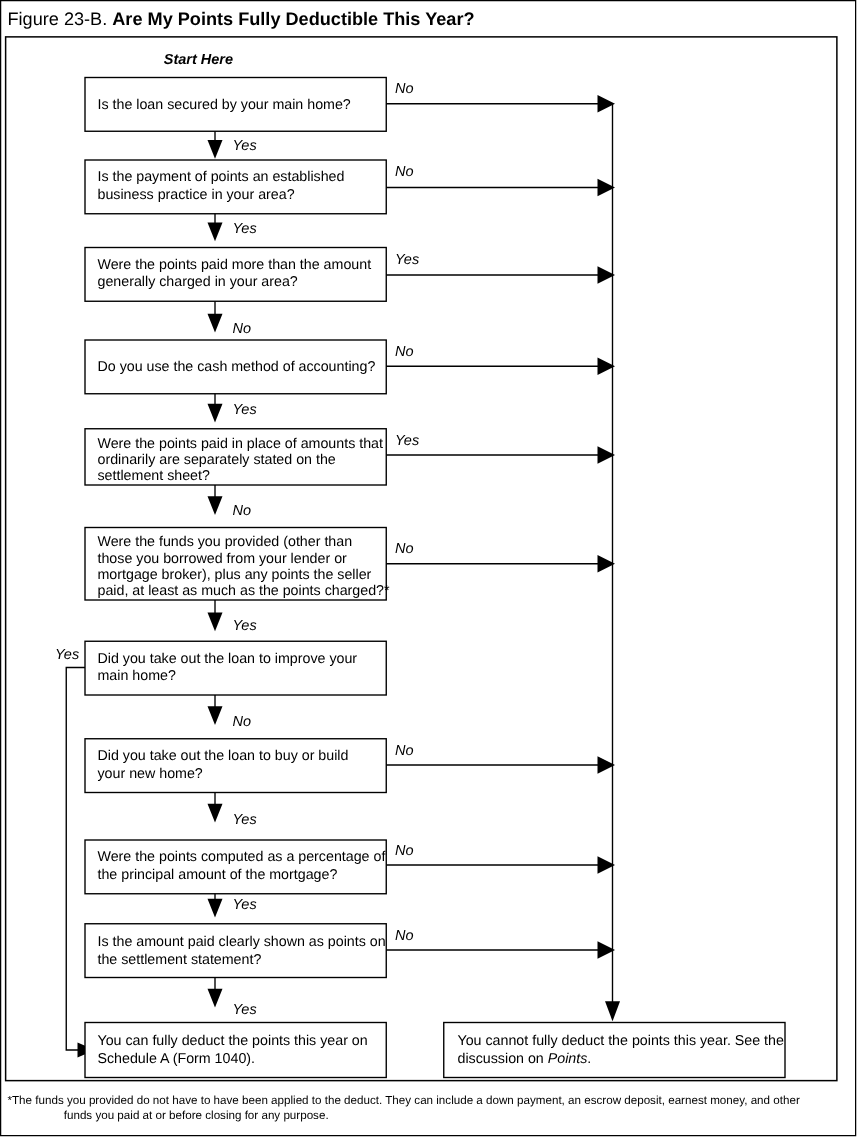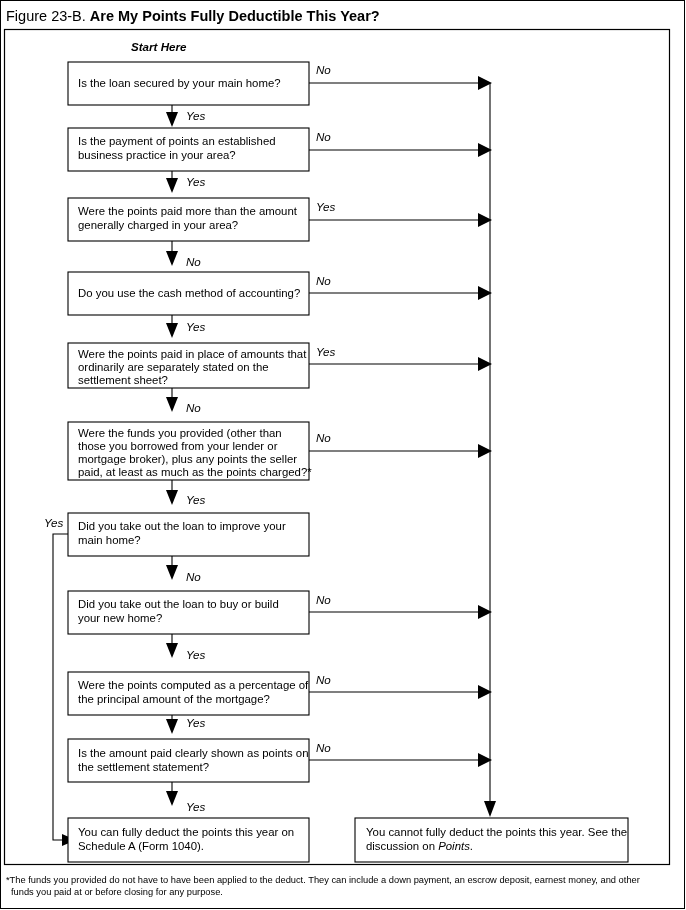--- a/index.html
+++ b/index.html
@@ -67,21 +67,21 @@
     font-weight: bold;
   }
   .footnote-wrap {
     position: absolute;
     left: 6px;
     top: 875px;
     width: 672px;
     font-size: 9.3px;
     line-height: 11.8px;
   }
-  .footnote-wrap .fn-l2 { display: block; padding-left: 5px; }
+  .footnote-wrap .fn-l2 { display: block; padding-left: 5px; margin-left: 40px; }
   .boxrect {
     fill: #ffffff;
     stroke: #000000;
     stroke-width: 1.1;
   }
   .frame {
     fill: none;
     stroke: #000000;
     stroke-width: 1.2;
   }

